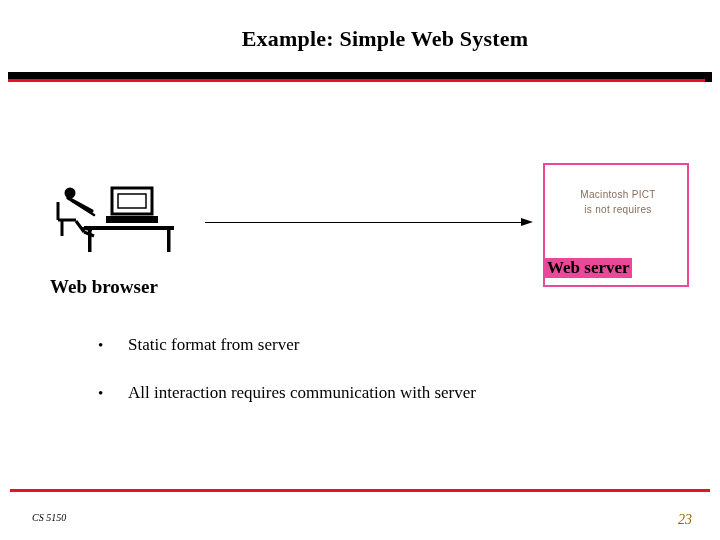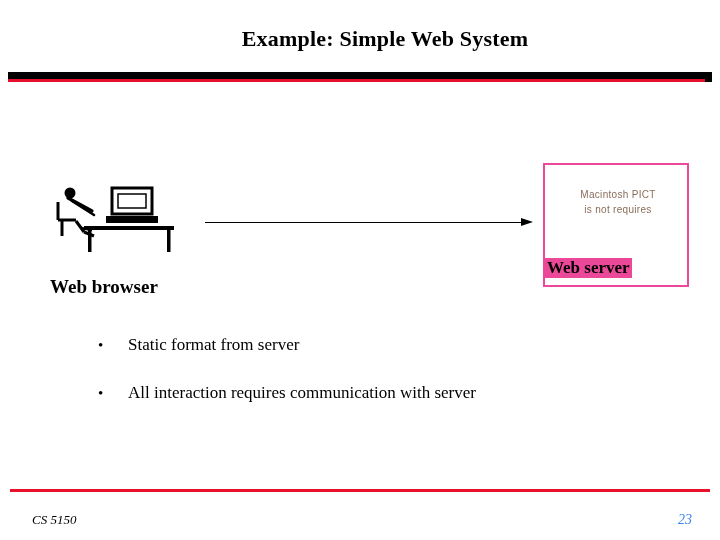--- a/index.html
+++ b/index.html
@@ -172,31 +172,31 @@
     width: 700px;
     height: 3px;
     background: #e8112d;
   }
   .footer-left {
     position: absolute;
     left: 32px;
     top: 512px;
     font-family: "Liberation Serif", serif;
     font-style: italic;
-    font-size: 13px;
+    font-size: 10px;
     color: #000000;
   }
   .footer-right {
     position: absolute;
     right: 28px;
     top: 512px;
     font-family: "Liberation Serif", serif;
     font-style: italic;
     font-size: 14px;
-    color: #3b82f6;
+    color: #a16207;
   }
 </style>
 </head>
 <body>
 
 <div class="slide">
 
   <div class="title">Example: Simple Web System</div>
 
   <div class="rule-black"></div>

